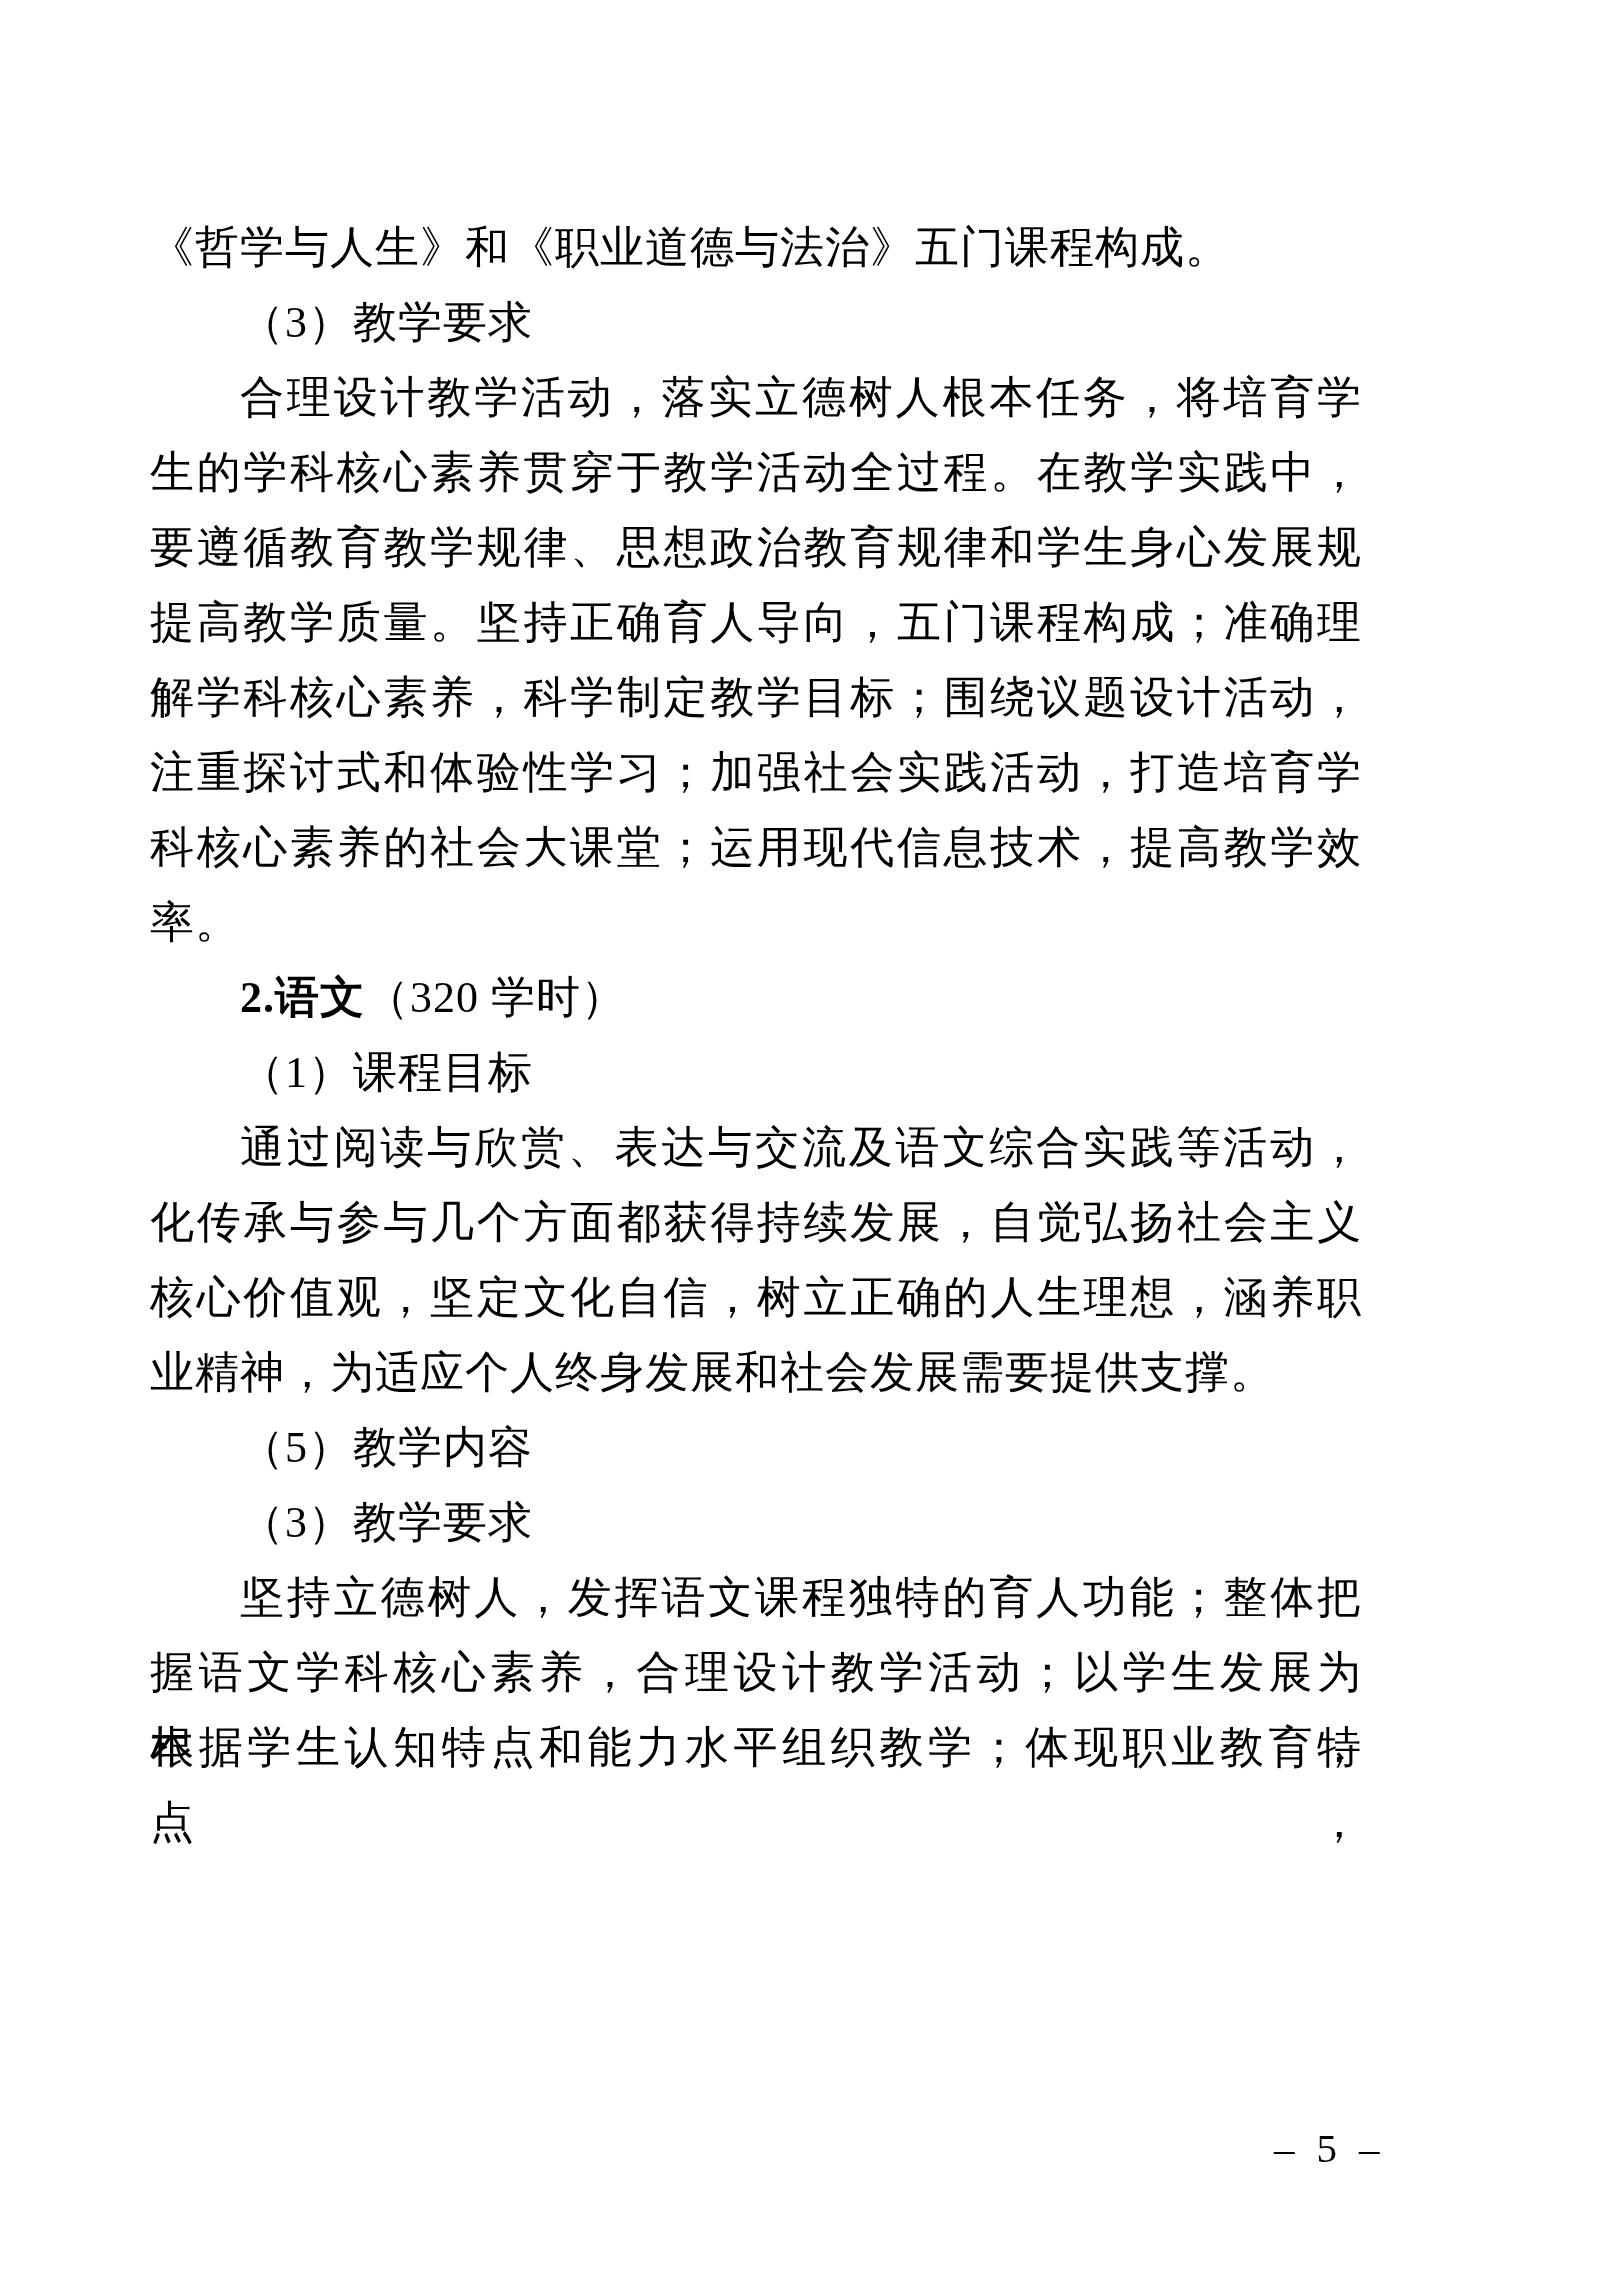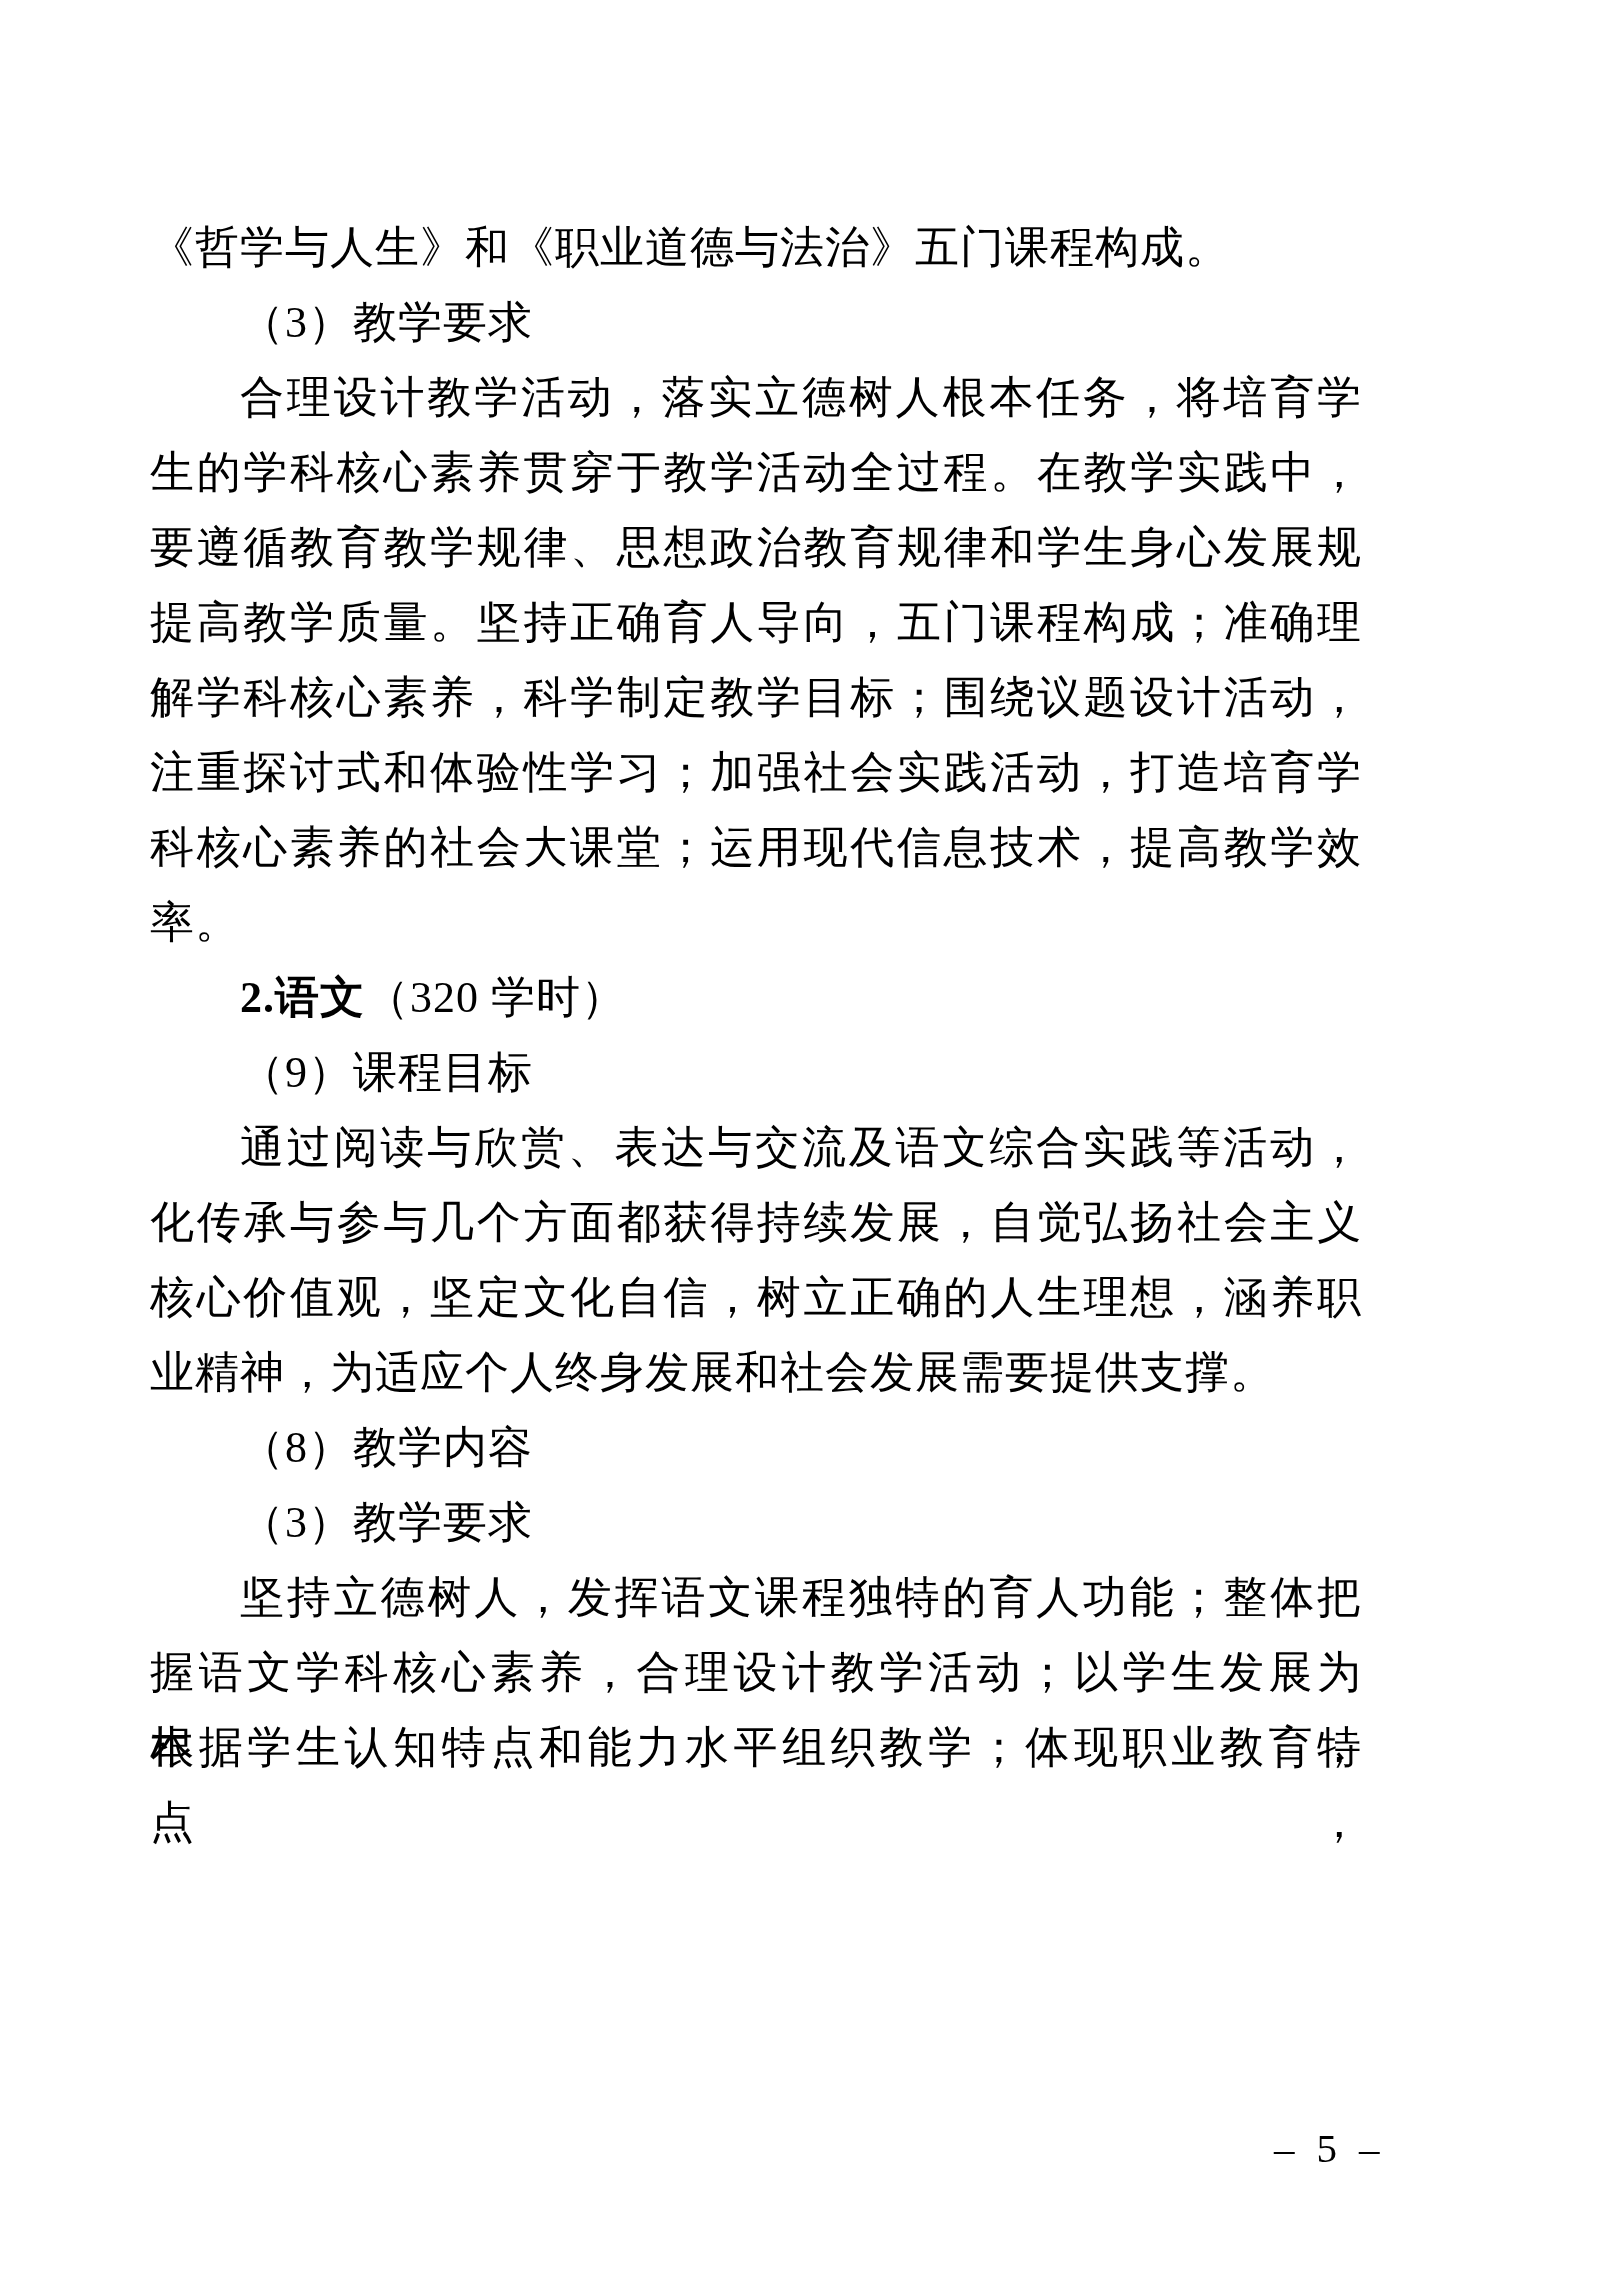--- a/index.html
+++ b/index.html
@@ -62,26 +62,26 @@
       <div class="line end indent"><span>（3）教学要求</span></div>
       <div class="line full indent"><span>合理设计教学活动，落实立德树人根本任务，将培育学</span></div>
       <div class="line full"><span>生的学科核心素养贯穿于教学活动全过程。在教学实践中，</span></div>
       <div class="line full"><span>要遵循教育教学规律、思想政治教育规律和学生身心发展规</span></div>
       <div class="line full"><span>提高教学质量。坚持正确育人导向，五门课程构成；准确理</span></div>
       <div class="line full"><span>解学科核心素养，科学制定教学目标；围绕议题设计活动，</span></div>
       <div class="line full"><span>注重探讨式和体验性学习；加强社会实践活动，打造培育学</span></div>
       <div class="line full"><span>科核心素养的社会大课堂；运用现代信息技术，提高教学效</span></div>
       <div class="line end"><span>率。</span></div>
       <div class="line end indent"><span class="bold">2.语文</span><span>（320 学时）</span></div>
-      <div class="line end indent"><span>（9）课程目标</span></div>
+      <div class="line end indent"><span>（1）课程目标</span></div>
       <div class="line full indent"><span>通过阅读与欣赏、表达与交流及语文综合实践等活动，</span></div>
       <div class="line full"><span>化传承与参与几个方面都获得持续发展，自觉弘扬社会主义</span></div>
       <div class="line full"><span>核心价值观，坚定文化自信，树立正确的人生理想，涵养职</span></div>
       <div class="line end"><span>业精神，为适应个人终身发展和社会发展需要提供支撑。</span></div>
-      <div class="line end indent"><span>（8）教学内容</span></div>
+      <div class="line end indent"><span>（5）教学内容</span></div>
       <div class="line end indent"><span>（3）教学要求</span></div>
       <div class="line full indent"><span>坚持立德树人，发挥语文课程独特的育人功能；整体把</span></div>
       <div class="line full"><span>握语文学科核心素养，合理设计教学活动；以学生发展为本，</span></div>
       <div class="line full"><span>根据学生认知特点和能力水平组织教学；体现职业教育特点，</span></div>
     </div>
   <div class="page-number">– 5 –</div>
 </div>
 
 
 </body></html>

